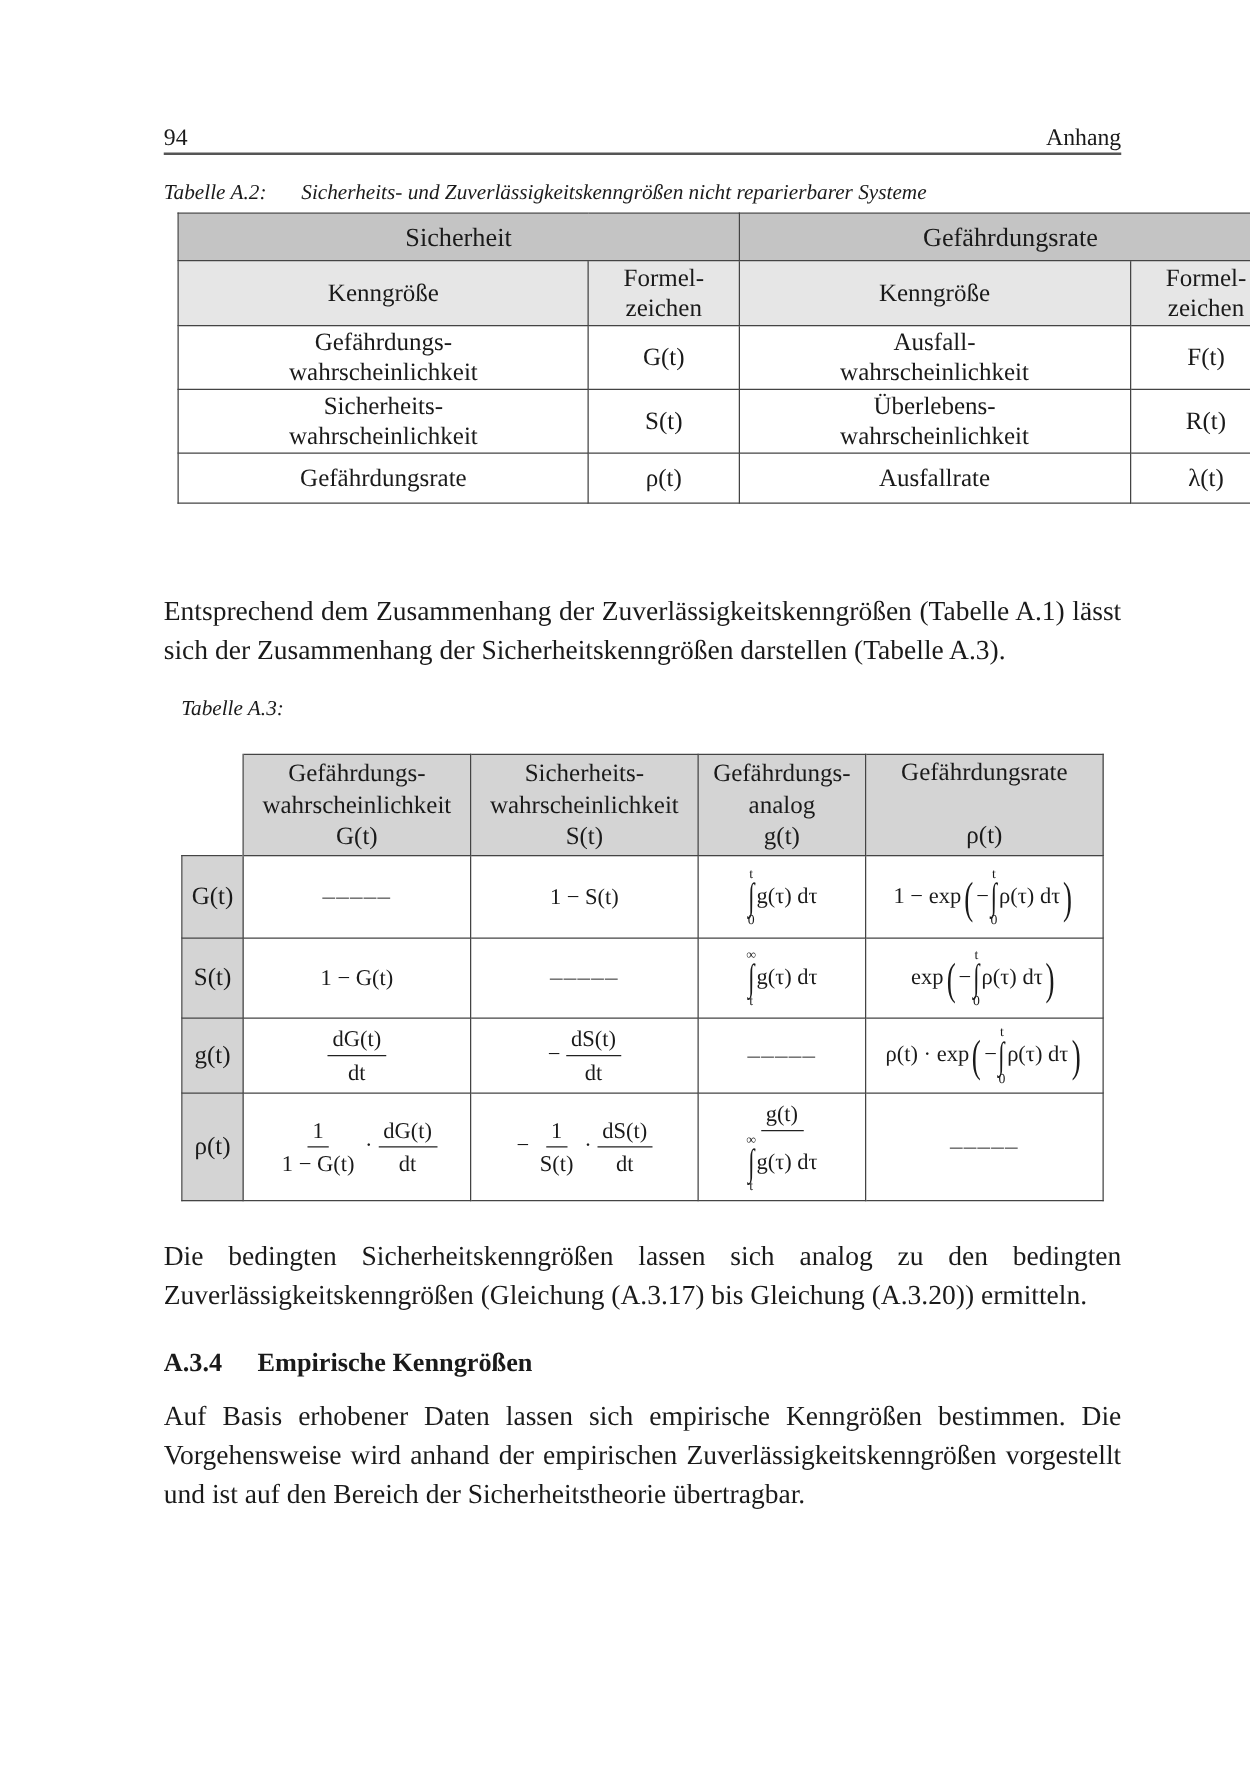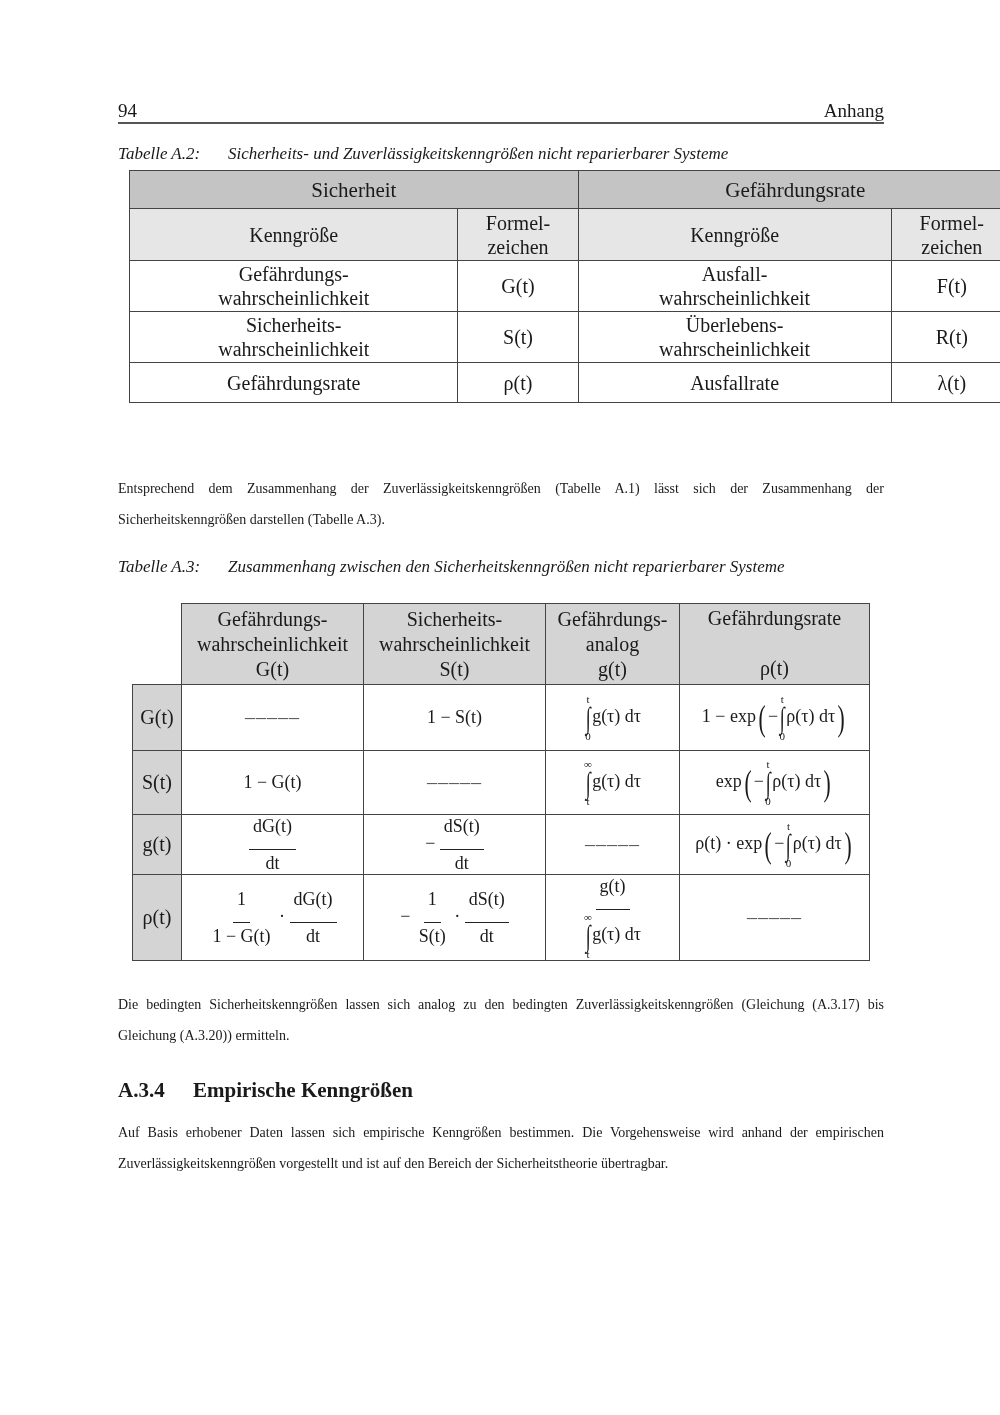--- a/index.html
+++ b/index.html
@@ -1,40 +1,40 @@
 <!DOCTYPE html>
 <html><head>
 <meta charset="utf-8">
 <style>
   html, body { margin: 0; padding: 0; background: #ffffff; }
   body { width: 1000px; height: 1415px; position: relative; overflow: hidden;
          font-family: "Liberation Serif", "DejaVu Serif", serif; color: #1a1a1a; }
-  .abs { position: absolute; }
+  .abs { position: absolute; margin-left: 13px; }
   .header { left: 118px; top: 100px; width: 766px; height: 22px; border-bottom: 2px solid #555; }
   .page-num { position: absolute; left: 0; top: 0; font-size: 19px; }
   .running-head { position: absolute; right: 0; top: 0; font-size: 19px; }
   .caption { font-style: italic; font-size: 17px; }
   .caption .lbl { display: inline-block; width: 110px; }
   table { border-collapse: collapse; font-family: "Liberation Serif", serif; }
   .t2 { left: 129px; top: 170px; width: 884px; font-size: 20px; }
   .t2 td, .t2 th { border: 1.5px solid #444; text-align: center; vertical-align: middle; font-weight: normal; padding: 0; line-height: 24px; }
   .t2 .grp th { background: #c4c4c4; height: 37px; font-size: 21px; }
   .t2 .sub th { background: #e6e6e6; height: 51px; }
   .t2 .r2 td { height: 50px; }
   .t2 .r1 td { height: 39px; }
-  .para { left: 118px; width: 766px; font-size: 14px; line-height: 31px; text-align: justify; }
+  .para { left: 118px; width: 766px; font-size: 22px; line-height: 31px; text-align: justify; }
   .t3 { left: 132px; top: 603px; font-size: 20px; }
   .t3 td, .t3 th { border: 1.5px solid #444; text-align: center; vertical-align: middle; font-weight: normal; padding: 0; }
   .t3 .hdr th { background: #d4d4d4; height: 78px; line-height: 25px; }
   .t3 .corner { border: none !important; background: #fff !important; border-right: 1.5px solid #444 !important; }
   .t3 .rowh { background: #d4d4d4; width: 48px; }
   .t3 .f { font-size: 18px; }
   .dash { letter-spacing: 1px; color: #555; }
   .frac { display: inline-flex; flex-direction: column; align-items: center; vertical-align: middle; }
-  .frac .num { border-bottom: 1.2px solid #222; padding: 0 4px 12px; line-height: 22px; }
+  .frac .num { border-bottom: 1.2px solid #222; padding: 0 4px 2px; line-height: 22px; }
   .frac .den { padding: 2px 4px 0; line-height: 22px; }
   .intg { display: inline-flex; flex-direction: column; align-items: center; vertical-align: middle; line-height: 1; }
   .intg .lim { font-size: 11px; }
   .intg .sym { font-size: 30px; line-height: 26px; transform: scaleX(0.6); }
   .paren { font-size: 36px; font-weight: 100; vertical-align: middle; transform: scaleX(0.6); display: inline-block; }
   .section-h { left: 118px; top: 1078px; font-size: 21px; font-weight: bold; }
   .section-h .num { display: inline-block; width: 75px; }
 </style>
 </head>
 <body>
@@ -84,23 +84,22 @@
     <td>Ausfallrate</td>
     <td>λ(t)</td>
   </tr>
 </tbody>
   </table>
 
 <div class="abs para" style="top:473px;">Entsprechend dem Zusammenhang der Zuverlässigkeitskenngrößen (Tabelle A.1) lässt sich der Zusammenhang der Sicherheitskenngrößen darstellen (Tabelle A.3).</div>
 
 <div class="abs caption" style="left:118px; top:557px; width:766px;">
   <div style="display:flex;">
-    <span style="width:110px; flex:none;">Tabelle A.3:</span>
+    <span style="width:110px; flex:none;text-align:center;">Tabelle A.3:</span>
     <div>
-      <div style="text-align:justify; text-align-last:justify;">Zusammenhang zwischen den Sicherheitskenngrößen nicht reparierbarer Systeme</div>
     </div>
   </div>
 </div>
 
 <table class="abs t3">
   <colgroup>
       <col style="width:48px">
       <col style="width:182px">
       <col style="width:182px">
       <col style="width:134px">

